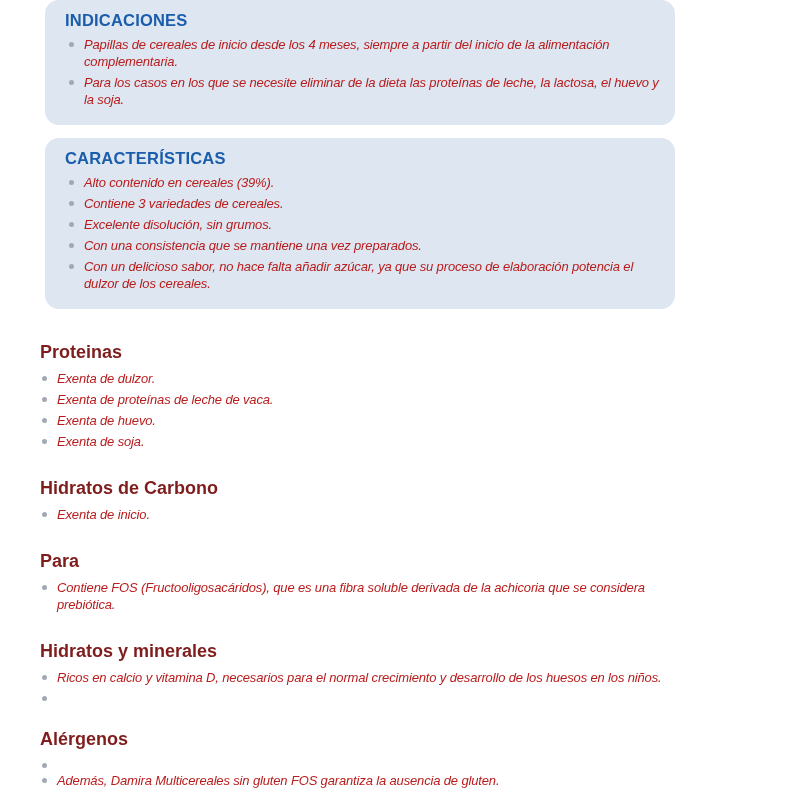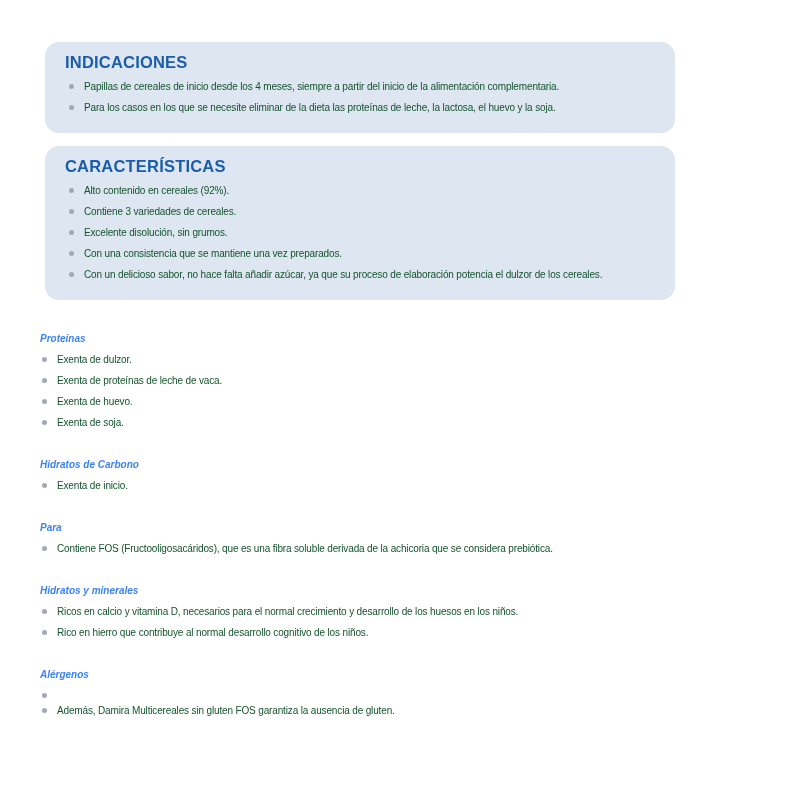--- a/index.html
+++ b/index.html
@@ -6,21 +6,20 @@
   html, body {
     width: 800px;
     height: 800px;
     background: #ffffff;
     font-family: "Liberation Sans", "DejaVu Sans", sans-serif;
     overflow: hidden;
   }
   .page {
     width: 720px;
     height: 800px;
-    padding-top: 42px;
   }
   
   .infobox {
     margin: 0 45px 13px 45px;
     background: #dde6f1;
     border-radius: 14px;
     padding: 11px 16px 13px 20px;
   }
   .infobox h2 {
     color: #1a5dab;
@@ -40,35 +39,35 @@
   }
   .dot {
     flex: 0 0 5px;
     width: 5px;
     height: 5px;
     border-radius: 50%;
     background: #a3a9b3;
     margin: 6px 10px 0 4px;
   }
   .btxt {
-    color: #14532d;
-    font-size: 10px;
+    color: #b91c1c;
+    font-size: 13px;
     letter-spacing: -0.15px;
+    font-style: italic;
   }
   .infobox .btxt { max-width: 660px; }
   
   .sections {
     padding: 6px 40px 0 40px;
   }
   .section h3 {
-    color: #3b82f6;
-    font-size: 10px;
+    color: #7f1d1d;
+    font-size: 18px;
     font-weight: bold;
     margin: 28px 0 7px 0;
-    font-style: italic;
   }
   .section:first-child h3 { margin-top: 14px; }
   .sections ul.bullets li { margin: 4px 0; }
   .sections .dot { margin-left: 2px; }
 </style>
 </head>
 <body>
 
 <div class="page">
 
@@ -84,21 +83,21 @@
         <span class="btxt">Para los casos en los que se necesite eliminar de la dieta las proteínas de leche, la lactosa, el huevo y la soja.</span>
       </li>
     </ul>
   </section>
 
   <section class="infobox">
     <h2>CARACTERÍSTICAS</h2>
     <ul class="bullets">
       <li>
         <span class="dot"></span>
-        <span class="btxt">Alto contenido en cereales (92%).</span>
+        <span class="btxt">Alto contenido en cereales (39%).</span>
       </li>
       <li>
         <span class="dot"></span>
         <span class="btxt">Contiene 3 variedades de cereales.</span>
       </li>
       <li>
         <span class="dot"></span>
         <span class="btxt">Excelente disolución, sin grumos.</span>
       </li>
       <li>
@@ -158,21 +157,20 @@
 
     <section class="section">
       <h3>Hidratos y minerales</h3>
       <ul class="bullets">
         <li>
           <span class="dot"></span>
           <span class="btxt">Ricos en calcio y vitamina D, necesarios para el normal crecimiento y desarrollo de los huesos en los niños.</span>
         </li>
         <li>
           <span class="dot"></span>
-          <span class="btxt">Rico en hierro que contribuye al normal desarrollo cognitivo de los niños.</span>
         </li>
       </ul>
     </section>
 
     <section class="section">
       <h3>Alérgenos</h3>
       <ul class="bullets">
         <li>
           <span class="dot"></span>
         </li>

